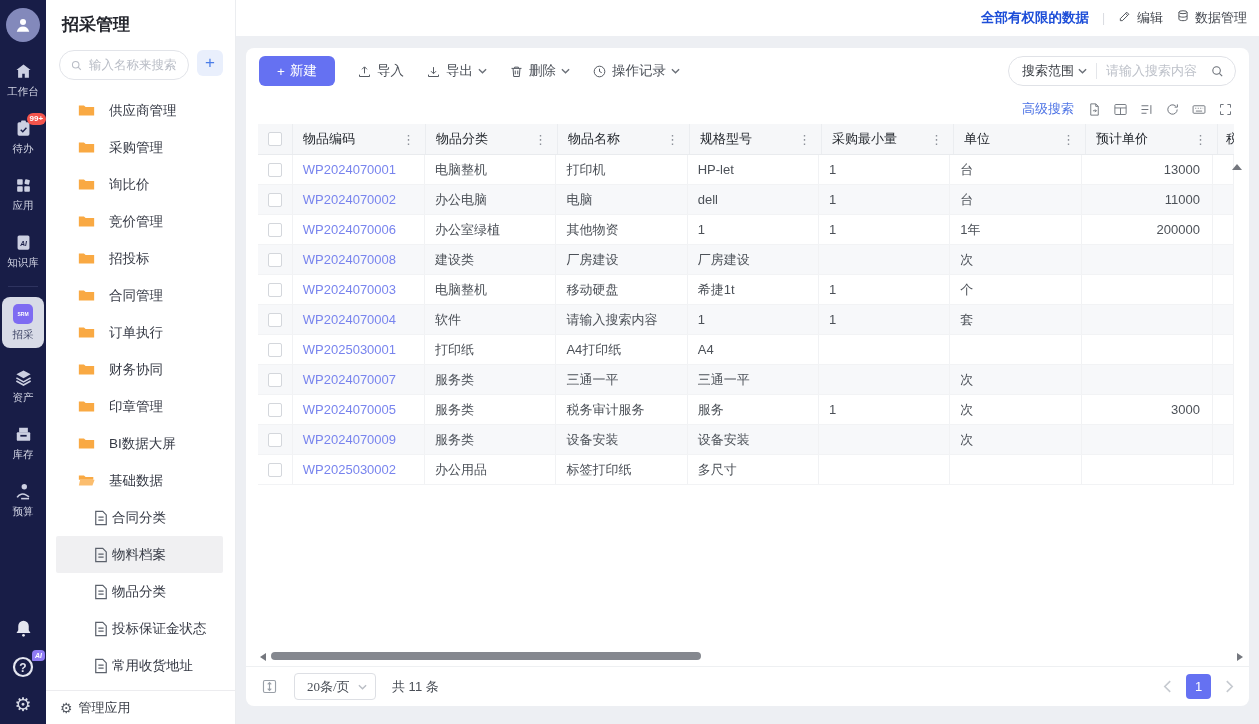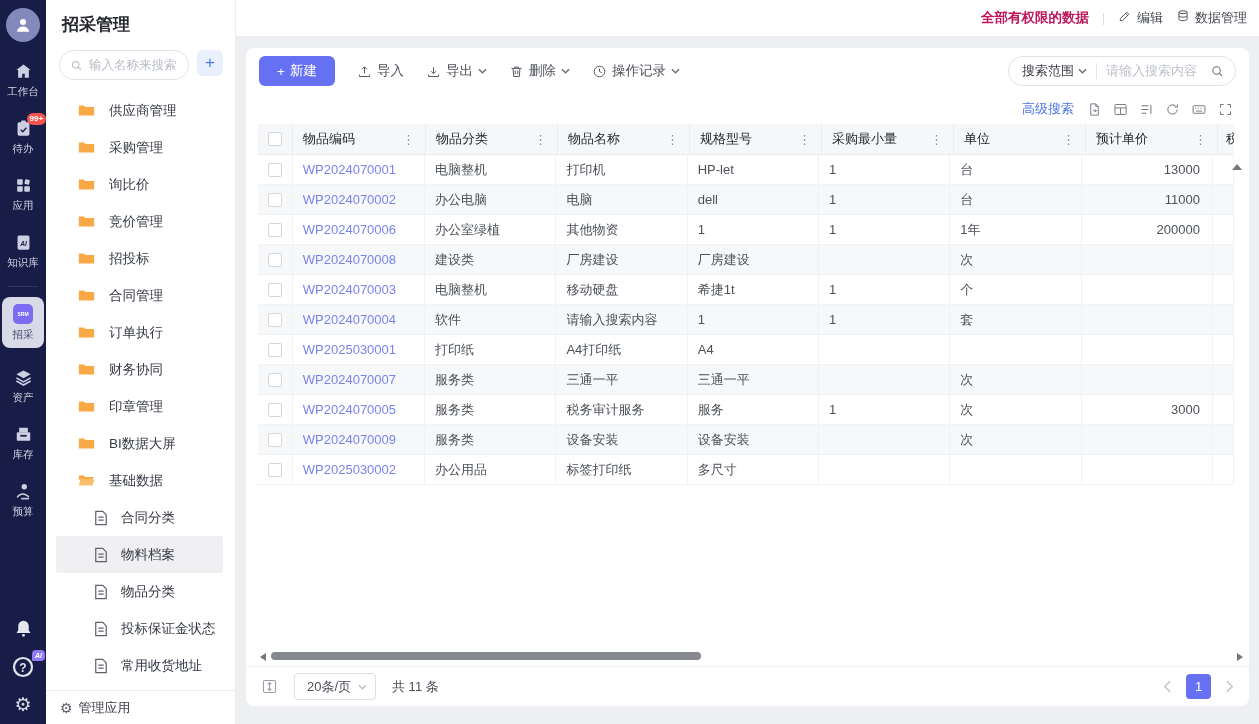--- a/index.html
+++ b/index.html
@@ -35,31 +35,31 @@
     border-right:1px solid #ebedf0; display:flex; flex-direction:column; }
   .sb-title { padding:13px 16px 2px; font-size:17px; font-weight:bold; color:#23252c; }
   .sb-search-row { display:flex; align-items:flex-start; padding:12px 12px 8px 13px; }
   .sb-search { flex:1; height:30px; border:1px solid #e2e4e9; border-radius:15px; display:flex;
     align-items:center; padding:0 10px; color:#b9bdc6; font-size:12.5px; gap:6px; background:#fff; }
   .sb-plus { width:26px; height:26px; margin-left:8px; border-radius:6px; background:#e9effc;
     color:#4a7de8; font-size:17px; display:flex; align-items:center; justify-content:center; cursor:pointer; }
   .sb-menu { flex:1; overflow:hidden; padding-top:4px;padding-left:8px; }
   .sb-item { height:37px; display:flex; align-items:center; padding-left:24px; font-size:13.5px;
     color:#363a45; cursor:pointer; gap:14px; }
-  .sb-item.sub { padding-left:40px; gap:13px; }
+  .sb-item.sub { padding-left:40px; gap:4px; }
   .sb-item.active { background:#f0f0f2; border-radius:2px; margin:0 12px 0 2px; padding-left:38px; }
   .sb-footer { height:34px; border-top:1px solid #ececef; display:flex; align-items:center;
     padding-left:14px; gap:6px; font-size:13px; color:#3a3e47; cursor:pointer; }
   .sb-footer .gear-glyph { font-size:14px; color:#555a63; }
 
   
   .main { position:absolute; left:236px; top:0; width:1023px; height:724px; background:#edeff3; }
   .topbar { height:36px; background:#fff; display:flex; align-items:center; justify-content:flex-end;
     padding-right:12px; gap:13px; }
-  .topbar .scope { font-size:13.5px; font-weight:bold; color:#be185d; }
+  .topbar .scope { font-size:13.5px; font-weight:bold; color:#1d4ed8; }
   .topbar .sep { color:#d9dbe0; font-size:12px; }
   .tb-link { display:flex; align-items:flex-start; gap:5px; font-size:13px; color:#43474f; cursor:pointer; }
 
   .card { position:absolute; left:10px; top:48px; width:1003px; height:658px; background:#fff;
     border-radius:8px; display:flex; flex-direction:column; overflow:hidden; }
 
   .toolbar { height:46px; display:flex; align-items:center; padding:0 13px; }
   .btn-primary { height:30px; padding:0 18px; background:#6571f2; color:#fff; border:none;
     border-radius:6px; font-size:13.5px; display:flex; align-items:center; gap:5px; cursor:pointer;
     font-family:inherit; }
@@ -103,21 +103,21 @@
     border-right:6px solid #74777e; }
   .tri-right { right:-14px; top:1px; border-top:4.5px solid transparent; border-bottom:4.5px solid transparent;
     border-left:6px solid #74777e; }
   .hthumb { position:absolute; left:13px; top:0; width:430px; height:8px; border-radius:4px;
     background:#85888f; cursor:grab; }
 
   
   .pager { height:40px; border-top:1px solid #eef0f2; display:flex; align-items:center; padding:0 15px; }
   .pg-size { margin-left:16px; width:82px; height:27px; border:1px solid #dddfe4; border-radius:4px;
     display:flex; align-items:center; padding:0 8px 0 12px; font-size:13px; color:#4a4f57;
-    justify-content:space-between; cursor:pointer; }
+    justify-content:space-between; cursor:pointer;font-family:Liberation Serif, serif; }
   .pg-total { margin-left:16px; font-size:13px; color:#4a4f57; }
   .pg-right { margin-left:auto; display:flex; align-items:center; gap:14px; }
   .pg-page { width:25px; height:25px; background:#6571f2; color:#fff; border-radius:4px; font-size:13px;
     display:flex; align-items:center; justify-content:center; cursor:pointer; }
   .pg-nav { cursor:pointer; display:flex; }
 </style>
 </head>
 <body>
 
 <div class="rail">

